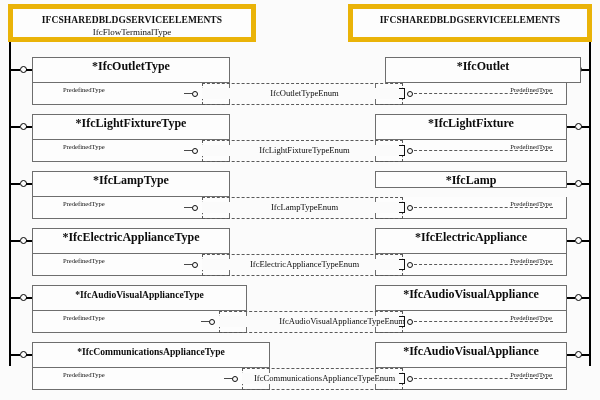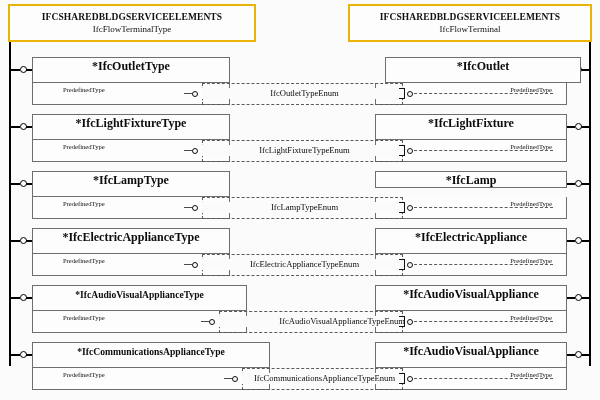--- a/index.html
+++ b/index.html
@@ -13,21 +13,21 @@
     height: 400px;
     background: #fbfbfb;
     font-family: "Liberation Serif", "DejaVu Serif", serif;
     overflow: hidden;
   }
 
   
   .schema-box {
     position: absolute;
     box-sizing: border-box;
-    border: 2px solid #eab308;
+    border: 5px solid #eab308;
     background: #fdfdfd;
     text-align: center;
     padding-top: 5px;
   }
   .schema-name {
     font-size: 9.5px;
     font-weight: bold;
     letter-spacing: 0.1px;
     line-height: 12px;
     color: #101010;
@@ -146,21 +146,20 @@
 
 <div id="canvas">
 
   <div class="schema-box" style="left:8px; top:4px; width:248px; height:38px;">
     <div class="schema-name">IFCSHAREDBLDGSERVICEELEMENTS</div>
     <div class="schema-sub">IfcFlowTerminalType</div>
   </div>
 
   <div class="schema-box" style="left:348px; top:4px; width:244px; height:38px;">
     <div class="schema-name">IFCSHAREDBLDGSERVICEELEMENTS</div>
-    <div class="schema-sub">IfcFlowTerminal</div>
   </div>
 
   <div class="spine spine-v" style="left:9px; top:42px; height:324px;"></div>
   <div class="spine spine-h" style="left:9px; top:42px; width:1px;"></div>
 
   <div class="spine spine-v" style="left:589px; top:42px; height:324px;"></div>
 
   <div id="rows-layer">
       <div class="spine spine-h" style="left:9px; top:69px; width:11px;"></div>
       <div class="node-circle" style="left:20px; top:66px;"></div>

